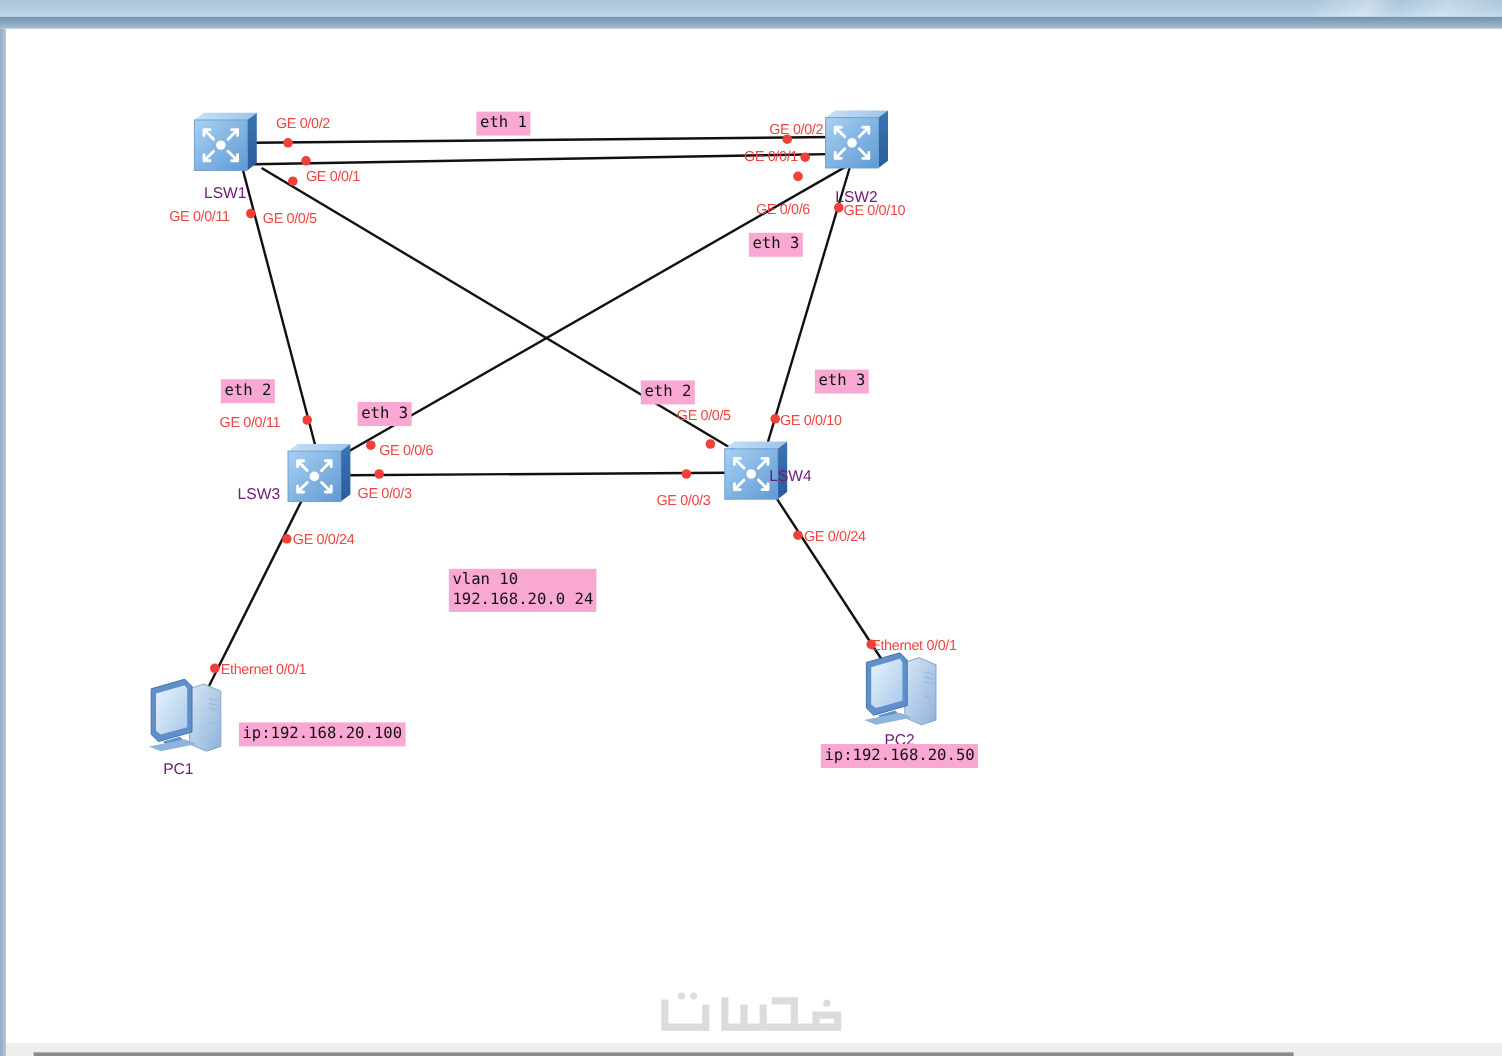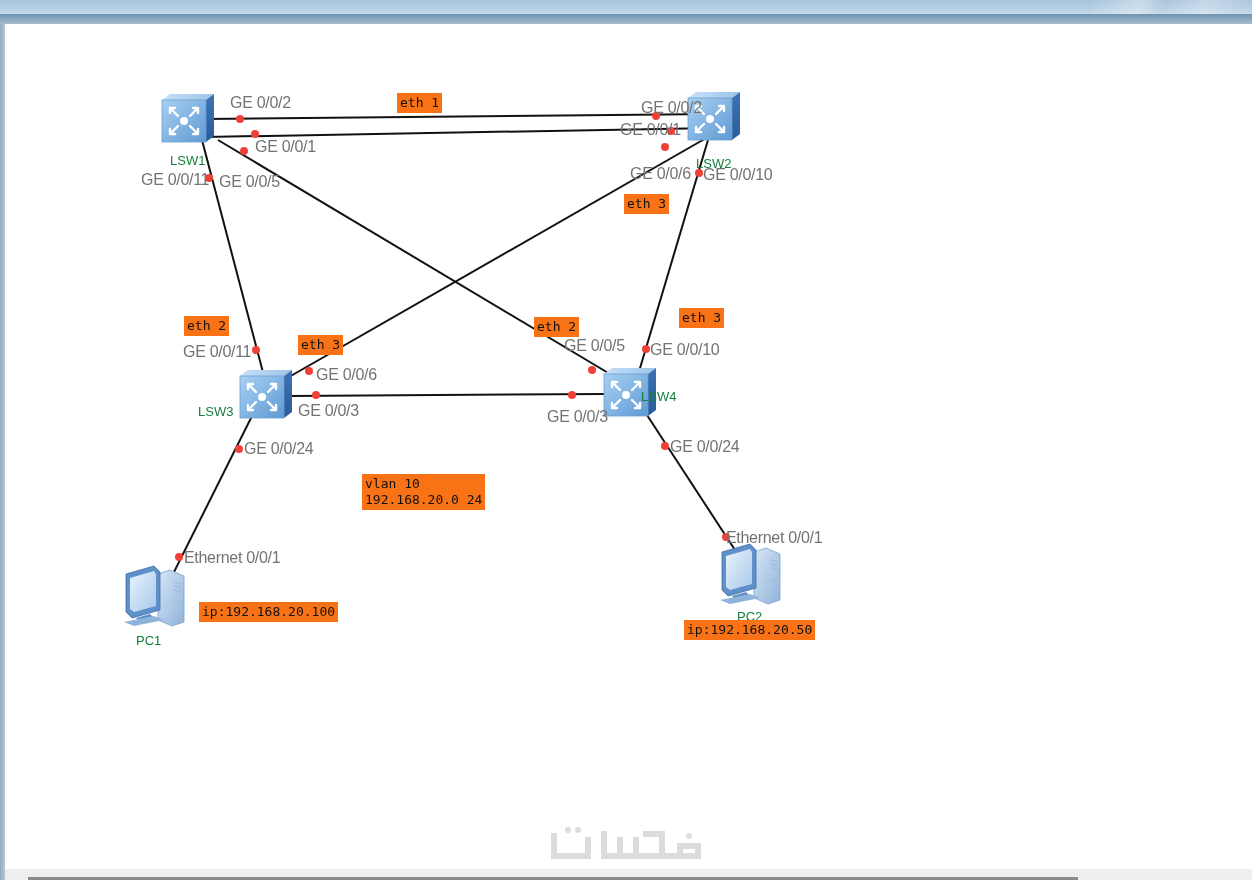--- a/index.html
+++ b/index.html
@@ -31,29 +31,29 @@
     #bottom-band {
       position: absolute; left: 5px; top: 869px; width: 1247px; height: 11px;
       background: #eeeeee;
     }
     #hscrollbar {
       position: absolute; left: 28px; top: 877px; width: 1050px; height: 3px;
       background: #8a8a8a;
     }
     #topology { position: absolute; left: 0; top: 0; }
     .port-label {
-      position: absolute; font-size: 16px; color: #737373; white-space: nowrap;
+      position: absolute; font-size: 12px; color: #ef4444; white-space: nowrap;
       letter-spacing: -0.3px; line-height: 14px;
     }
     .device-label {
-      position: absolute; font-size: 13px; color: #15803d; white-space: nowrap;
+      position: absolute; font-size: 13px; color: #701a75; white-space: nowrap;
       line-height: 15px;
     }
     .note {
-      position: absolute; background: #f97316; color: #111;
+      position: absolute; background: #f9a8d4; color: #111;
       font-family: "DejaVu Sans Mono", "Liberation Mono", monospace;
       font-size: 13px; line-height: 16px; padding: 2px 3px; white-space: pre;
     }
     .device { position: absolute; }
     #watermark {
       position: absolute; left: 548px; top: 826px; width: 156px; height: 40px;
     }
   </style>
 </head>
 <body>
@@ -225,21 +225,21 @@
 <div class="port-label" style="left:670px;top:440px">GE 0/0/24</div>
 <div class="port-label" style="left:184px;top:551px">Ethernet 0/0/1</div>
 <div class="port-label" style="left:726px;top:531px">Ethernet 0/0/1</div>
 
 <div class="note" style="left:397px;top:93px">eth 1</div>
 <div class="note" style="left:624px;top:194px">eth 3</div>
 <div class="note" style="left:184px;top:316px">eth 2</div>
 <div class="note" style="left:298px;top:335px">eth 3</div>
 <div class="note" style="left:534px;top:317px">eth 2</div>
 <div class="note" style="left:679px;top:308px">eth 3</div>
-<div class="note" style="left:362px;top:474px">vlan 10
+<div class="note" style="left:374px;top:474px">vlan 10
 192.168.20.0 24</div>
 <div class="note" style="left:199px;top:602px">ip:192.168.20.100</div>
 <div class="note" style="left:684px;top:620px">ip:192.168.20.50</div>
 
 <div id="watermark">
   <svg width="156" height="40" viewBox="0 0 156 40">
     <g fill="none" stroke="#dcdcdc" stroke-width="6" stroke-linecap="square">
       <path d="M6 10 L6 30 L40 30"></path>
       <path d="M40 30 L40 14"></path>
       <path d="M56 8 L56 30 L72 30 L72 14"></path>

